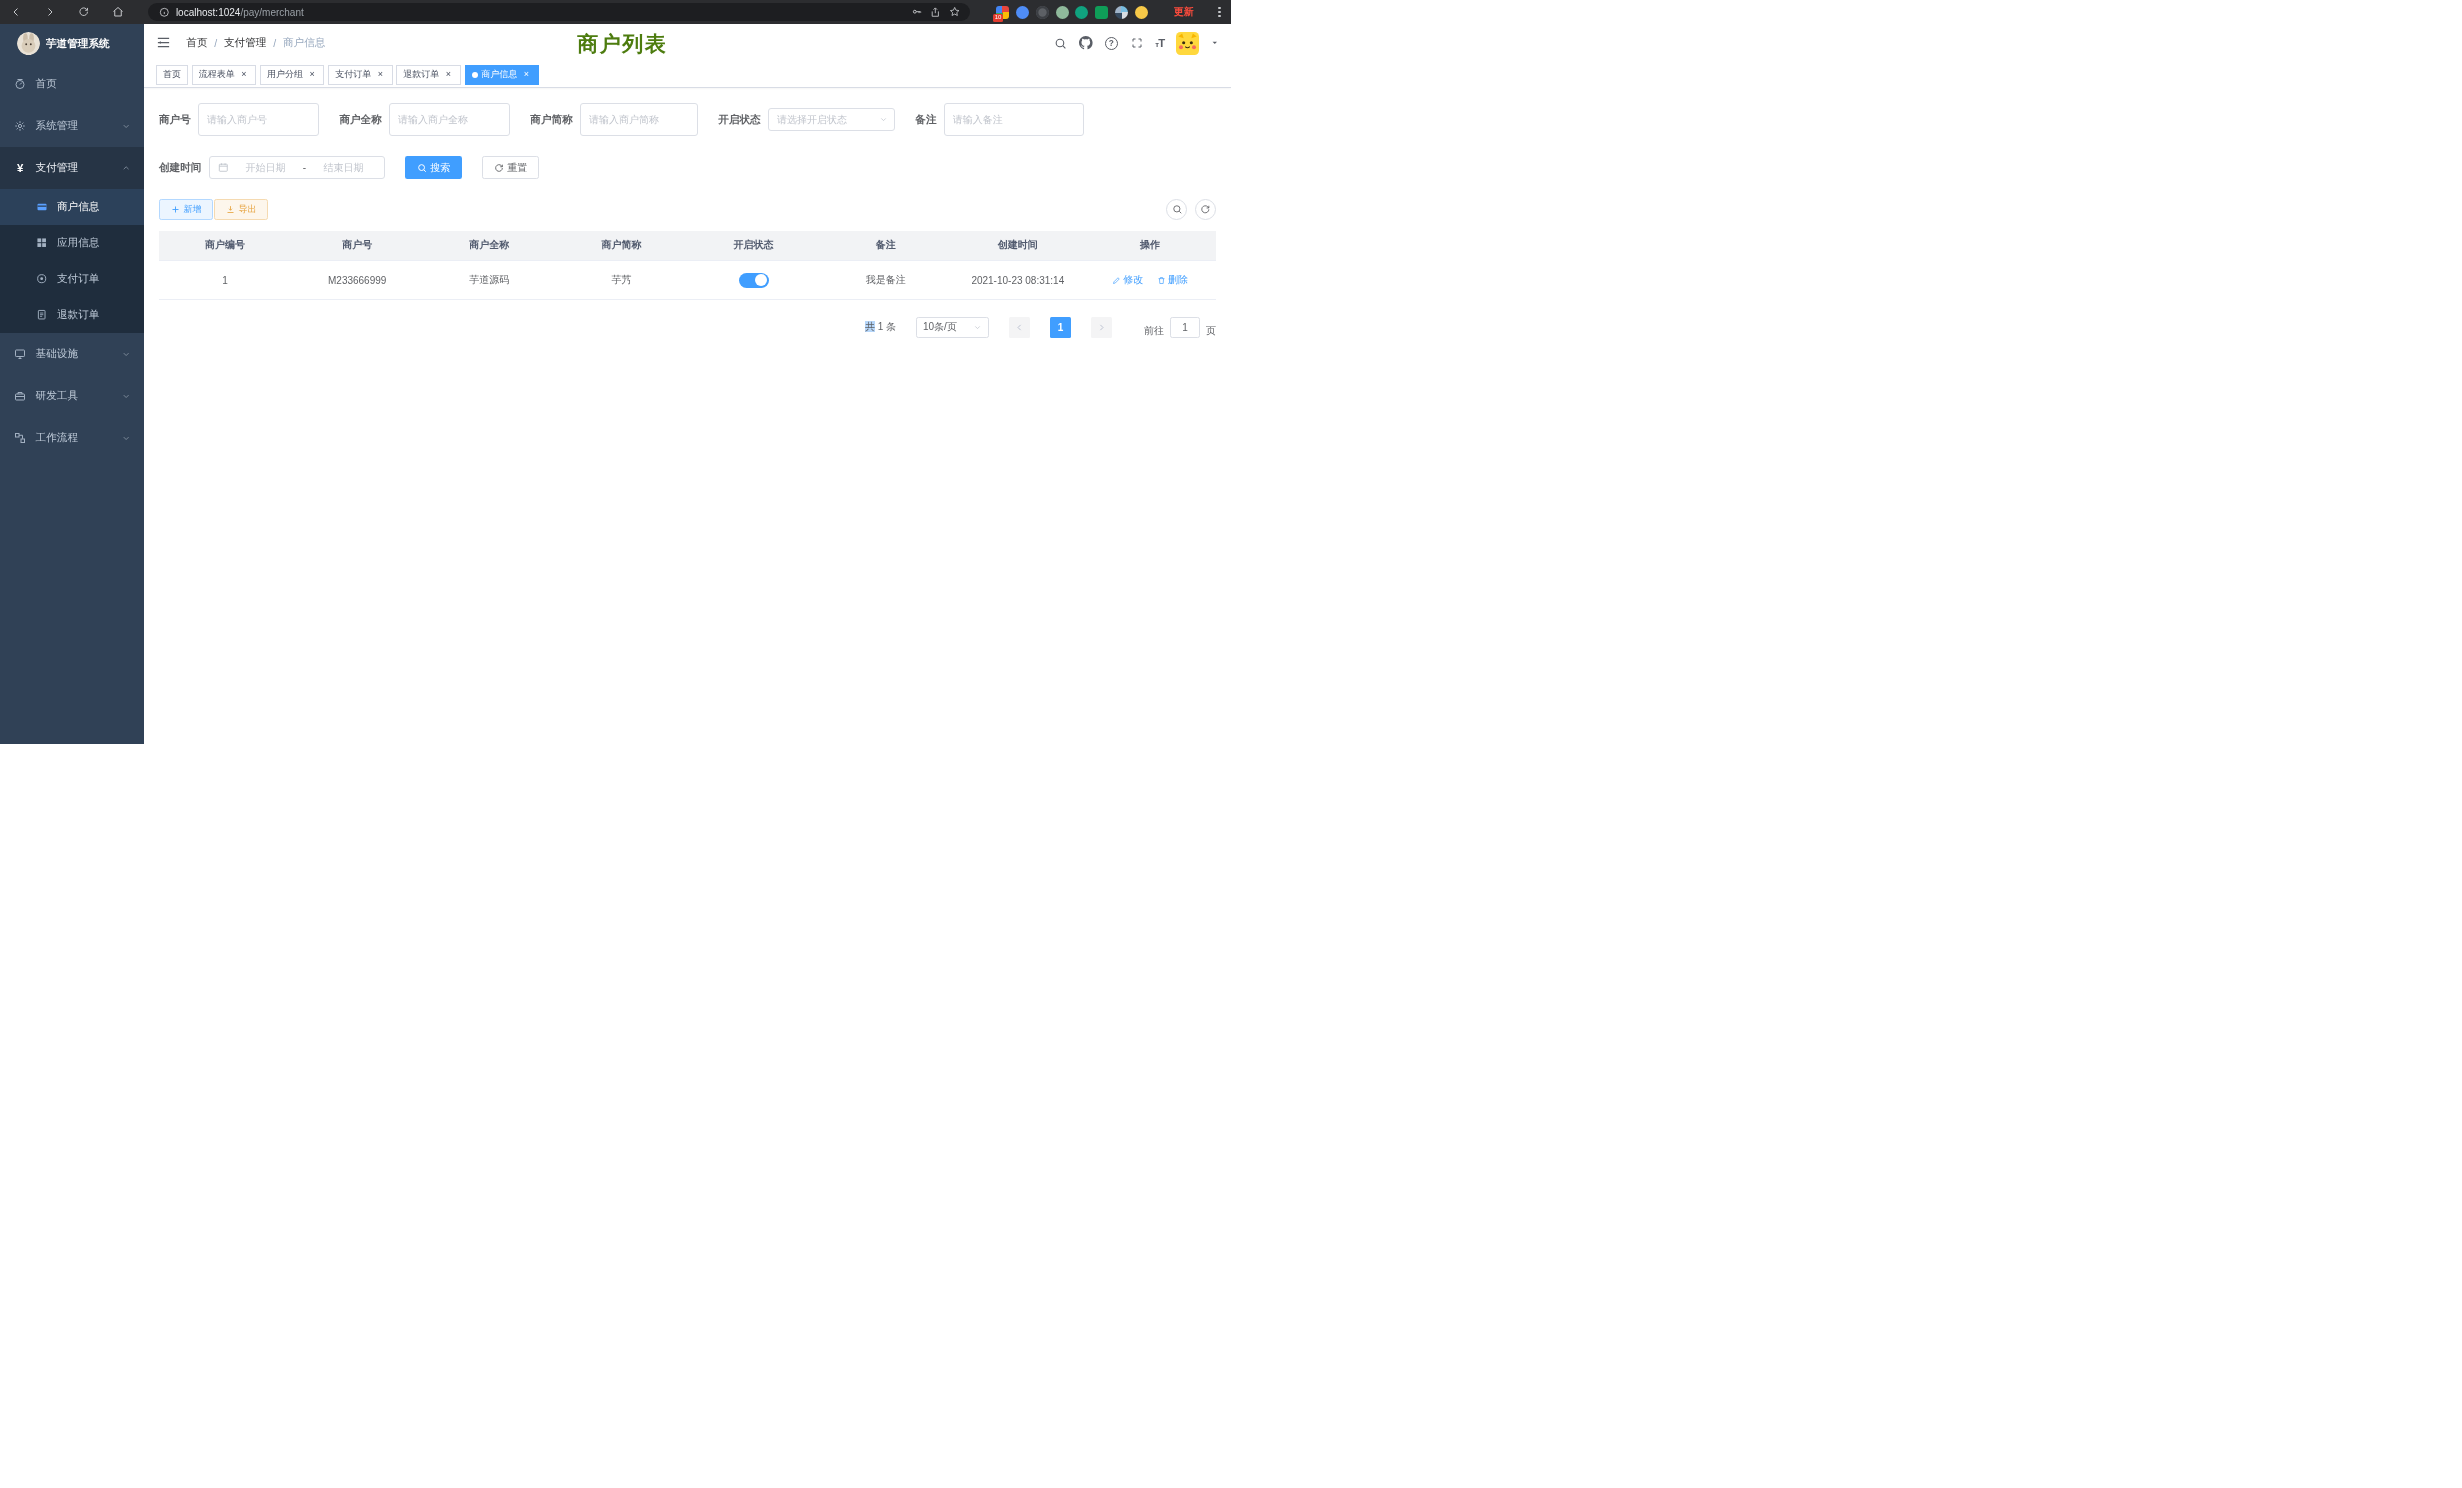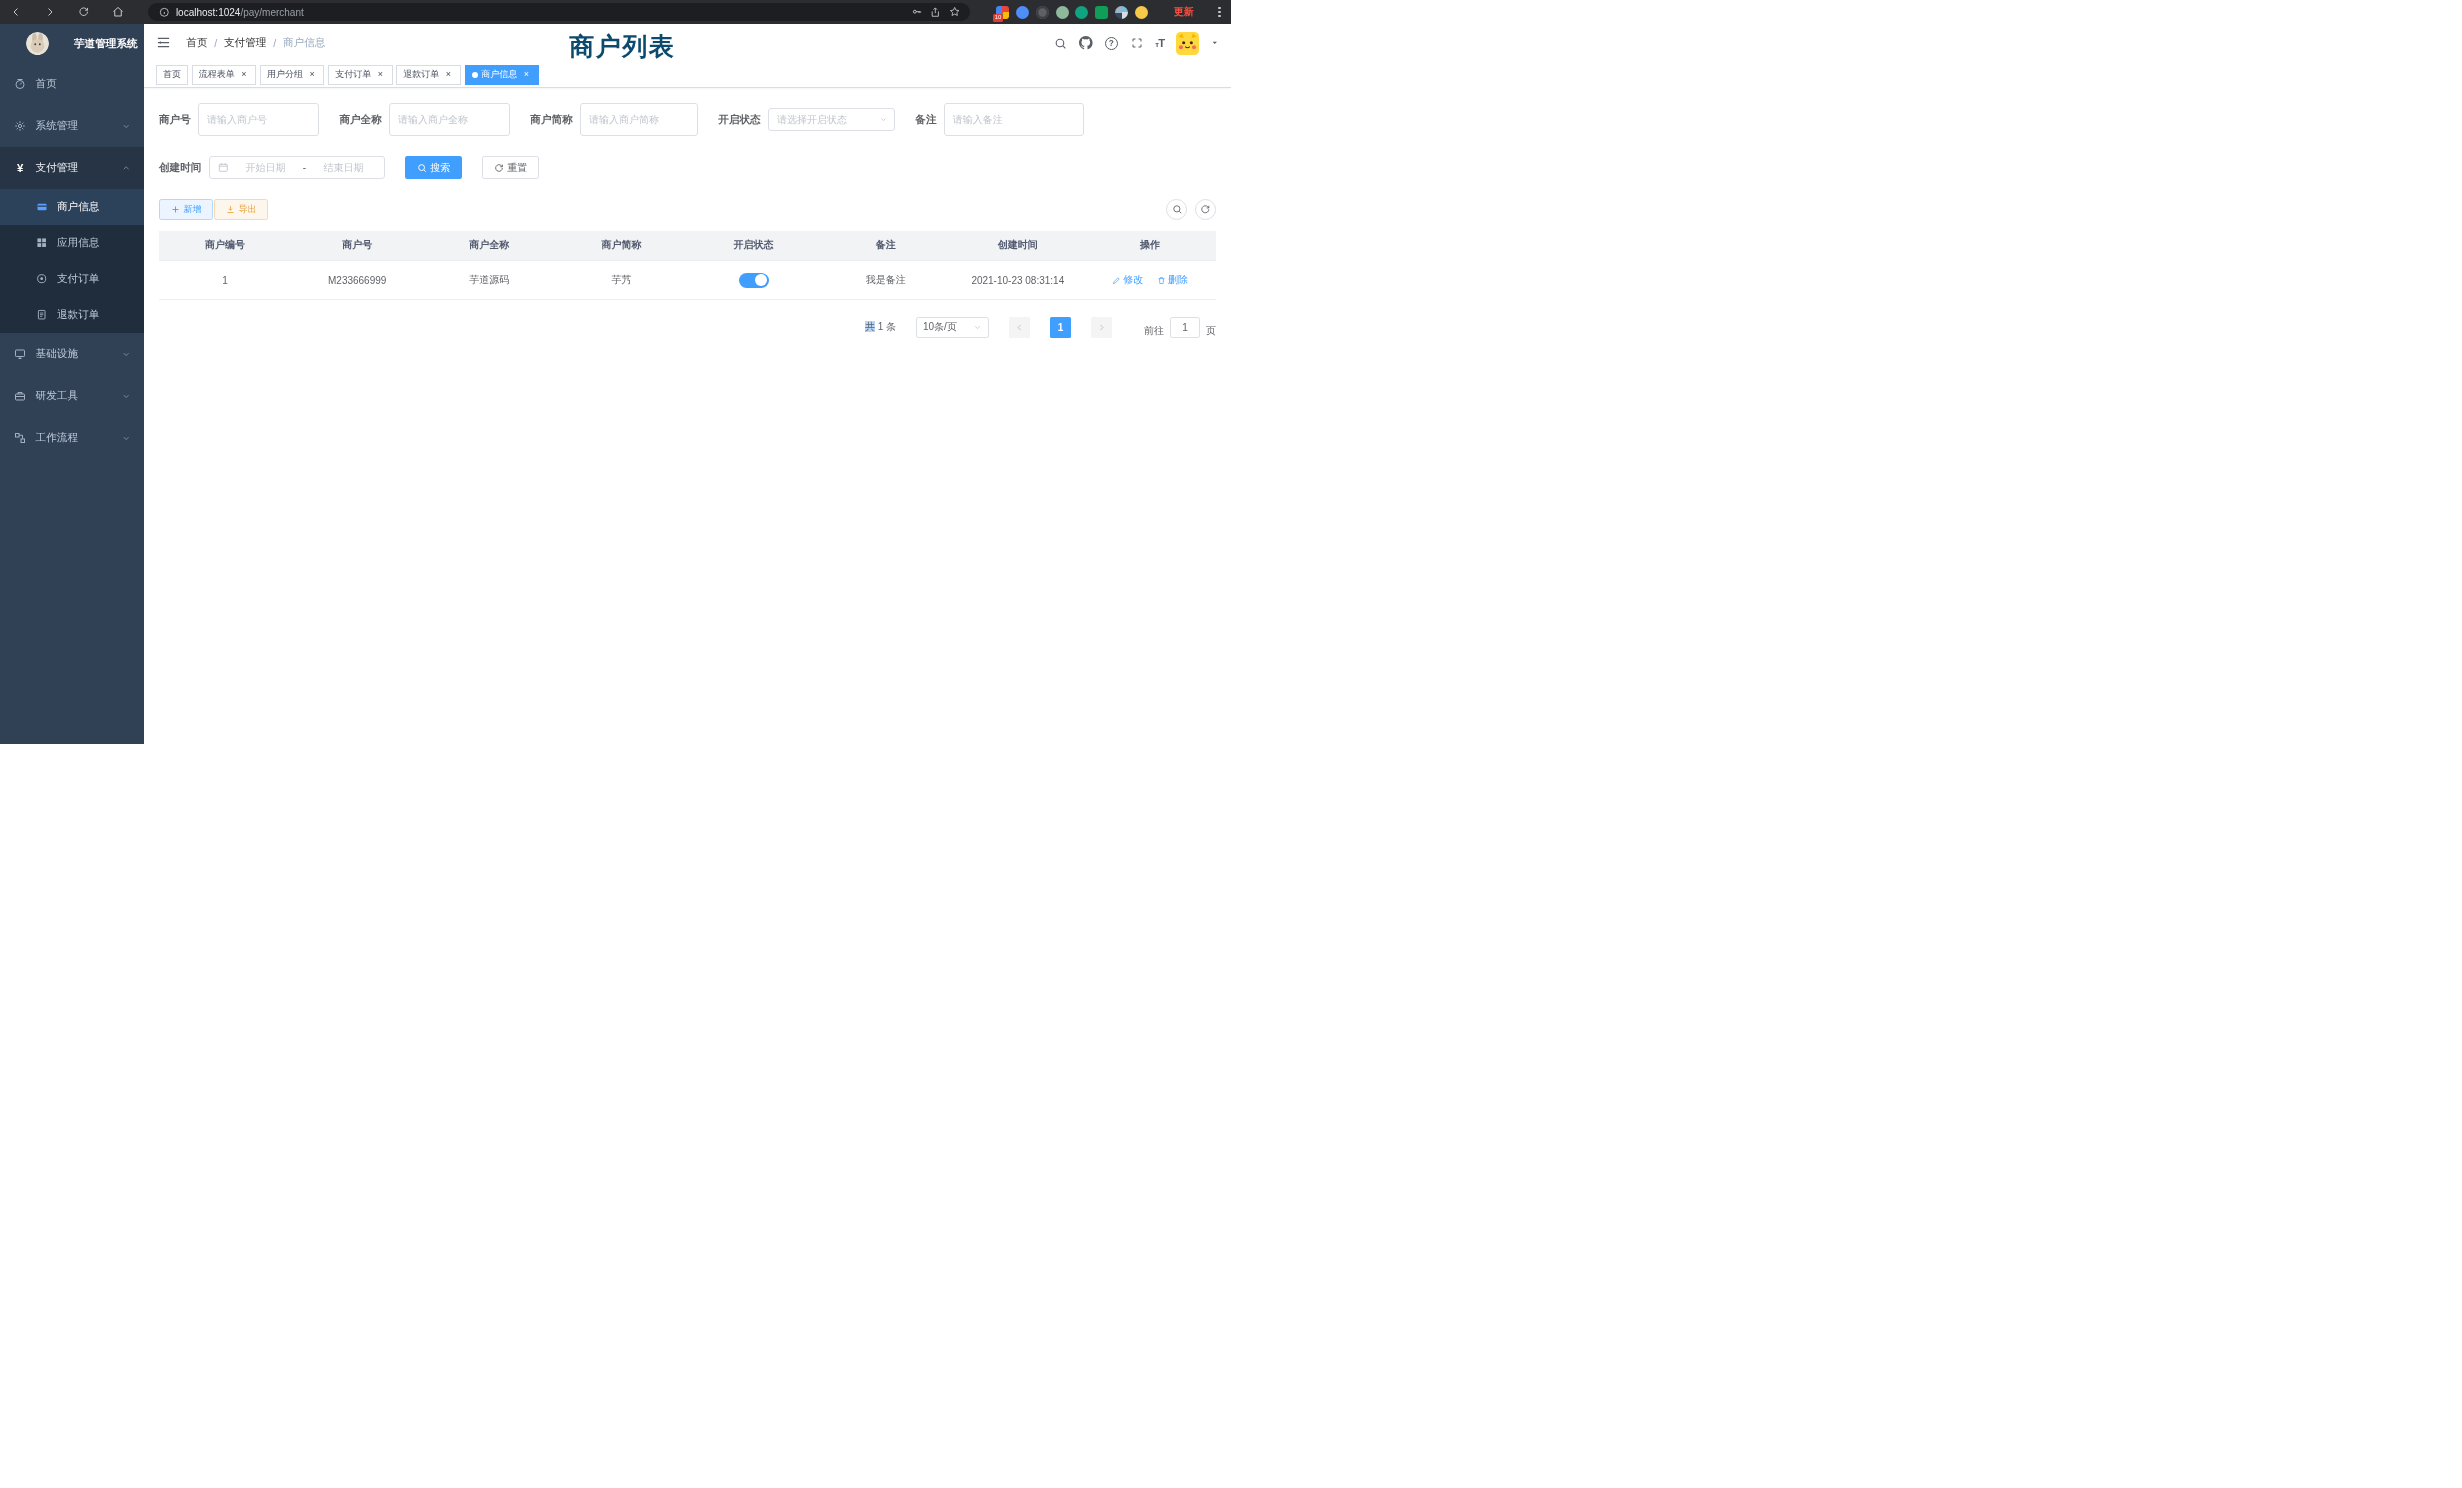--- a/index.html
+++ b/index.html
@@ -29,41 +29,41 @@
   .ext-smiley { background:#f7c948; }
   .update-chip { color:#fa4b3c; font-size:10px; font-weight:700; padding:0 6px; white-space:nowrap; cursor:pointer; }
   .dots { display:flex; flex-direction:column; gap:1.5px; padding:0 4.5px; cursor:pointer; }
   .dots i { width:2.3px; height:2.3px; border-radius:50%; background:#c6c8cb; }
 
   
   .app { display:flex; height:720px; }
 
   
   .sidebar { width:144px; background:#304156; flex:none; color:#bfcbd9; display:flex; flex-direction:column; overflow:hidden; }
-  .logo { height:39px; display:flex; align-items:center; gap:25px; padding:0 26px; cursor:pointer; }
+  .logo { height:39px; display:flex; align-items:center; gap:6px; padding:0 17px; cursor:pointer; }
   .logo-avatar { width:23px; height:23px; border-radius:50%; overflow:hidden; flex:none; }
   .logo-title { color:#fff; font-size:10.6px; font-weight:700; white-space:nowrap; }
   .menu-item { height:42px; display:flex; align-items:center; gap:9px; padding:0 13.6px; font-size:10.6px; cursor:pointer; white-space:nowrap; }
   .menu-item .mi { width:13px; height:13px; flex:none; color:#a3b1c2; display:flex; align-items:center; justify-content:center; font-size:11.4px; }
   .menu-item .chev { margin-left:auto; color:#8a97a6; }
   .menu-item.parent-active { background:#263445; color:#f0f3f8; }
   .submenu { background:#1f2d3d; }
   .submenu .menu-item { height:36px; padding-left:35px; font-size:10.6px; }
   .submenu .menu-item.active-sub { background:#2c415a; color:#ffffff; }
   .submenu .menu-item.active-sub .mi { color:#5aa0ff; }
 
   
   .main { flex:1; min-width:0; display:flex; flex-direction:column; background:#fff; }
   .navbar { height:38px; display:flex; align-items:center; padding:0 12px; position:relative; flex:none; }
   .hamburger { width:16.7px; height:16.7px; color:#5a5e66; cursor:pointer; }
   .breadcrumb { margin-left:13.6px; display:flex; align-items:center; gap:6.8px; font-size:10.6px; color:#303133; }
   .crumb { cursor:pointer; }
   .crumb.last { color:#97a8be; cursor:default; }
   .crumb-sep { color:#97a8be; }
-  .annotation { position:absolute; left:44%; top:6px; transform:translateX(-50%); color:#0c4a6e; font-size:25px; font-weight:700; letter-spacing:1.5px; pointer-events:none; }
+  .annotation { position:absolute; left:44%; top:6px; transform:translateX(-50%); color:#4d7c0f; font-size:21px; font-weight:700; letter-spacing:1.5px; pointer-events:none; }
   .nav-right { margin-left:auto; display:flex; align-items:center; gap:12px; color:#5a5e66; }
   .nicon { width:13.6px; height:13.6px; display:flex; align-items:center; justify-content:center; cursor:pointer; }
   .font-ico { font-size:11.4px; font-weight:700; cursor:pointer; letter-spacing:-0.8px; }
   .font-ico small { font-size:7.6px; font-weight:700; }
   .avatar { width:23px; height:23px; border-radius:4.5px; overflow:hidden; cursor:pointer; }
   .caret { color:#5a5e66; cursor:pointer; }
 
   
   .tabsbar { height:26px; display:flex; align-items:center; padding:0 12px; gap:3.8px; border-bottom:0.8px solid #d8dce5; box-shadow:0 0.8px 2.3px rgba(0,0,0,.06); flex:none; }
   .tab { height:20px; display:inline-flex; align-items:center; gap:3.8px; padding:0 6px; border:0.8px solid #d8dce5; background:#fff; color:#495060; font-size:9px; cursor:pointer; white-space:nowrap; }

